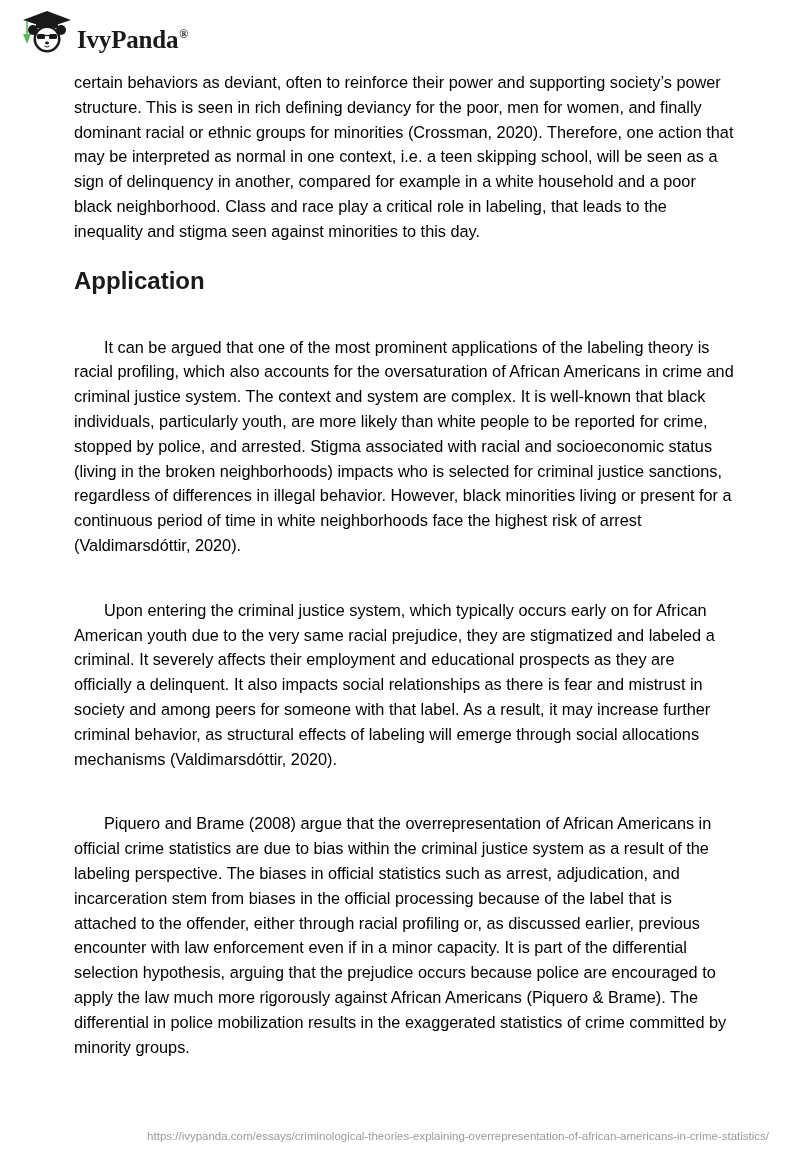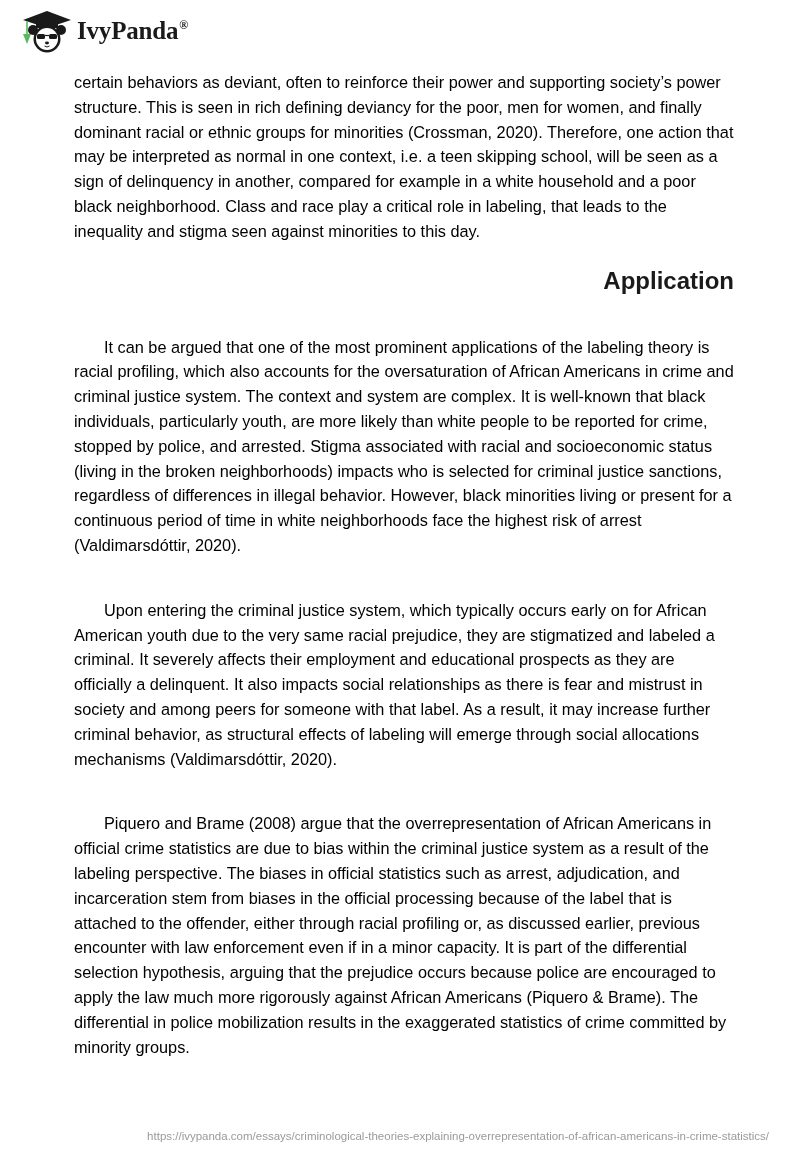--- a/index.html
+++ b/index.html
@@ -1,26 +1,26 @@
 <!DOCTYPE html>
 <html><head>
   <meta charset="utf-8">
   <style>
     html, body { margin: 0; padding: 0; background: #ffffff; }
     body { width: 800px; height: 1160px; position: relative; overflow: hidden; font-family: "Liberation Sans", sans-serif; color: #222222; }
     .header { position: absolute; left: 0; top: 0; width: 800px; height: 62px; }
-    .logo { position: absolute; left: 17px; top: 8px; display: flex; align-items: center; }
+    .logo { position: absolute; left: 17px; top: 8px; display: flex; align-items: flex-end; }
     .logo-mark { width: 56px; height: 46px; display: block; }
     .logo-text { font-family: "Liberation Serif", serif; font-weight: bold; font-size: 25px; color: #1a1a1a; margin-left: 4px; letter-spacing: -0.2px; }
     .logo-text sup { font-size: 12px; vertical-align: 10px; margin-left: 1px; }
     .header-title { position: absolute; right: 33px; top: 16px; font-size: 13px; color: #8a8a8a; white-space: nowrap; }
     .content { position: absolute; left: 74px; top: 70px; width: 660px; }
     .para { font-size: 16.3px; line-height: 24.8px; margin: 0 0 15px 0; color: #000000; }
     .para.indent { text-indent: 30px; margin-top: 40px; }
-    .section-heading { font-size: 24px; font-weight: bold; margin: 23px 0 17px 0; color: #1a1a1a; text-align: right; }
+    .section-heading { font-size: 24px; font-weight: bold; margin: 23px 0 17px 0; color: #1a1a1a; }
     .footer-url { position: absolute; right: 31px; top: 1130px; font-size: 11.5px; color: #9a9a9a; white-space: nowrap; text-align: right; }
   </style>
 </head>
 <body>
 
 <div class="header">
   <div class="logo">
     <svg class="logo-mark" viewBox="0 0 56 46">
 
       <polygon points="6,12 30,3 54,12 30,20" fill="#1a1a1a"></polygon>

